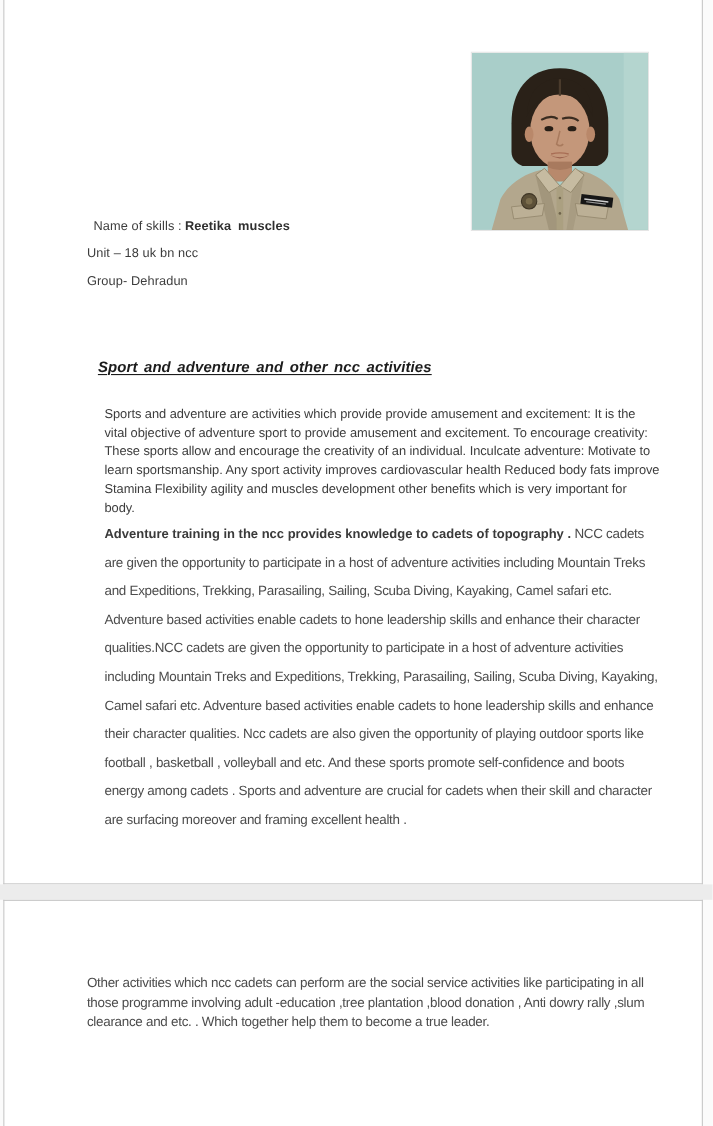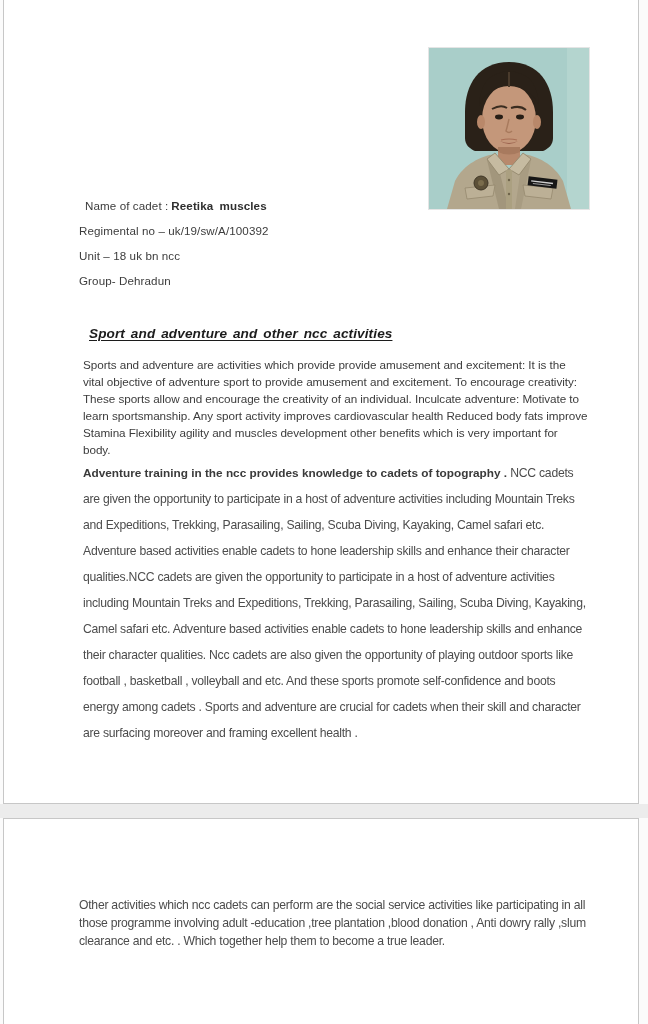--- a/index.html
+++ b/index.html
@@ -31,36 +31,36 @@
 
   
   .heading{
     position:absolute;left:85px;top:326px;margin:0;
     font-size:13.6px;font-weight:bold;font-style:italic;color:#1c1c1c;
     text-decoration:underline;text-decoration-thickness:1.4px;text-underline-offset:2px;
     letter-spacing:0.1px;word-spacing:2px;
   }
 
   
-  .para{margin:4px;position:absolute;color:#3c3c3c;}
+  .para{margin:16px;position:absolute;color:#3c3c3c;}
   .para1{
     left:75px;top:352px;width:505px;
     font-size:11.7px;line-height:17.1px;letter-spacing:-0.05px;
     font-family:"Liberation Sans",sans-serif;
   }
   .para2{
     left:75px;top:456px;width:508px;
     font-size:12.2px;line-height:26px;letter-spacing:-0.25px;
     color:#4c4c4c;font-family:"Liberation Sans",sans-serif;
   }
   .para2 .lead{
     font-weight:600;font-size:11.8px;letter-spacing:0;color:#3a3a3a;
   }
   .page2-para{
-    position:absolute;left:75px;top:78px;width:508px;margin:0;
+    position:absolute;left:75px;top:66px;width:508px;margin:0;
     font-size:12.2px;line-height:17.9px;letter-spacing:-0.25px;color:#4c4c4c;
   }
 </style>
 </head>
 <body>
 
 <div class="screen">
 
   <div class="page page1">
 
@@ -114,22 +114,21 @@
 
         <g transform="rotate(7 113 135)">
           <rect x="99" y="130" width="29" height="9" fill="#161616"></rect>
           <rect x="102" y="133.5" width="22" height="1.4" fill="#cfcfcf"></rect>
           <rect x="104" y="136" width="18" height="1" fill="#9a9a9a"></rect>
         </g>
       </svg>
     </div>
 
     <div class="info">
-      <p class="info-line name-line"><span>Name of cadet :</span><b>Reetika  muscles</b></p>
-      <p class="info-line">Regimental no – uk/19/sw/A/100392</p>
+      <p class="info-line name-line"><span>Name of skills :</span><b>Reetika  muscles</b></p>
       <p class="info-line">Unit – 18 uk bn ncc</p>
       <p class="info-line">Group- Dehradun</p>
     </div>
 
     <h2 class="heading">Sport and adventure and other ncc activities</h2>
 
     <p class="para para1">Sports and adventure are activities which provide provide amusement and excitement: It is the vital objective of adventure sport to provide amusement and excitement. To encourage creativity: These sports allow and encourage the creativity of an individual. Inculcate adventure: Motivate to learn sportsmanship. Any sport activity improves cardiovascular health Reduced body fats improve Stamina Flexibility agility and muscles development other benefits which is very important for body.</p>
 
     <p class="para para2"><span class="lead">Adventure training in the ncc provides knowledge to cadets of topography .</span><span> NCC cadets are given the opportunity to participate in a host of adventure activities including Mountain Treks and Expeditions, Trekking, Parasailing, Sailing, Scuba Diving, Kayaking, Camel safari etc. Adventure based activities enable cadets to hone leadership skills and enhance their character qualities.NCC cadets are given the opportunity to participate in a host of adventure activities including Mountain Treks and Expeditions, Trekking, Parasailing, Sailing, Scuba Diving, Kayaking, Camel safari etc. Adventure based activities enable cadets to hone leadership skills and enhance their character qualities. Ncc cadets are also given the opportunity of playing outdoor sports like football , basketball , volleyball and etc. And these sports promote self-confidence and boots energy among cadets .  Sports and adventure are crucial for cadets when their skill and character are surfacing moreover and framing excellent health .</span></p>
 

